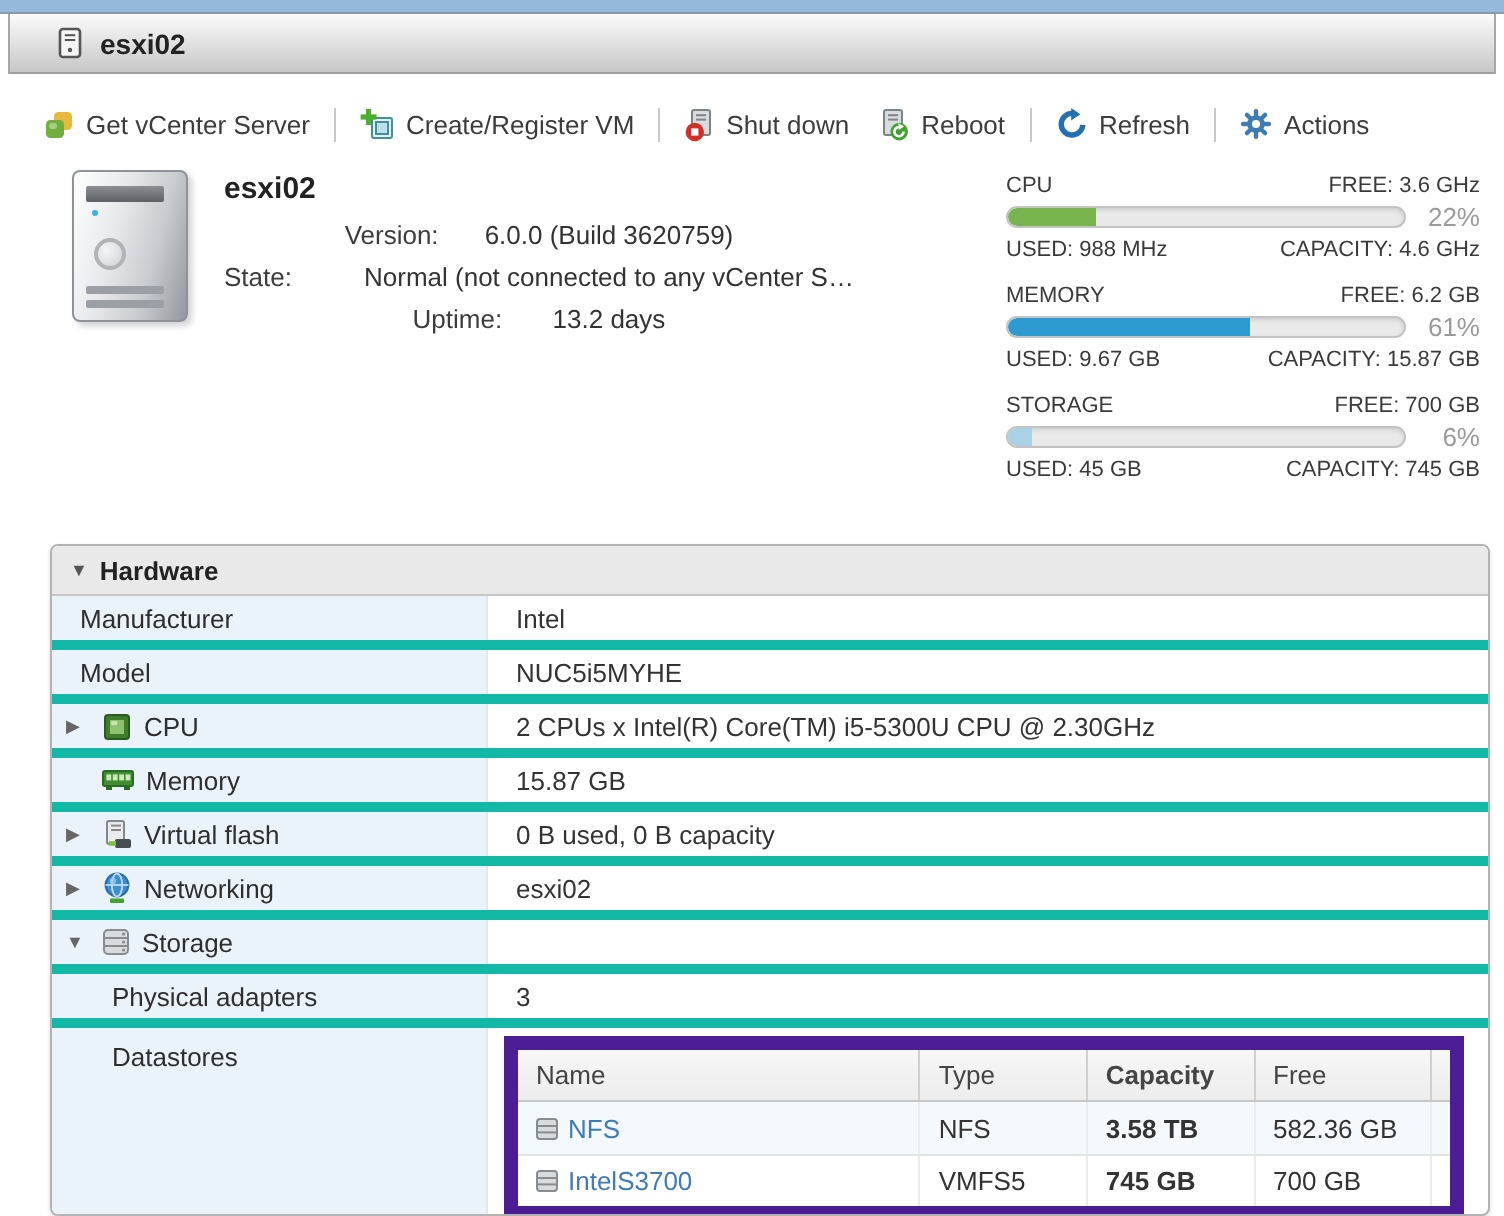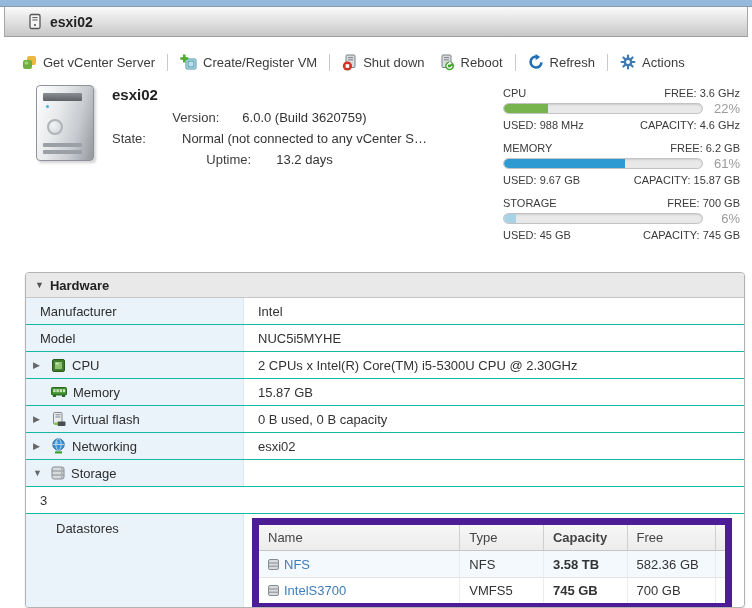--- a/index.html
+++ b/index.html
@@ -58,21 +58,21 @@
 
   
   .panel { margin:21px 7px 0 25px; width:720px; border:1px solid #b3b3b3;
            border-radius:4px; overflow:hidden; background:#fff;
            box-shadow:0 1px 2px rgba(0,0,0,.14); }
   .panel-header { height:25px; background:#e9e9e9; border-bottom:1px solid #c6c6c6;
            display:flex; align-items:center; gap:6px; padding-left:9px;
            font-weight:bold; color:#222; cursor:pointer; }
   .tri { font-size:9px; color:#555; }
   .arrow { font-size:9px; color:#666; width:12px; flex:none; }
-  .hw-row { display:flex; min-height:27px; border-bottom:1px solid #14b8a6; }
+  .hw-row { display:flex; min-height:27px; border-bottom:5px solid #14b8a6; }
   .hw-row:last-child { border-bottom:none; }
   .hw-label { width:218px; flex:none; background:#eaf3fa; border-right:1px solid #dde8f0;
               display:flex; align-items:center; gap:6px; padding-left:14px; color:#2e2e2e; }
   .hw-label.w-arrow { padding-left:7px; }
   .hw-label.indent { padding-left:30px; }
   .hw-value { flex:1; display:flex; align-items:center; padding-left:14px; color:#333; }
   .hw-row.tall { height:93px; }
   .hw-row.tall .hw-label { align-items:flex-start; padding-top:7px; }
   .hw-row.tall .hw-value { align-items:flex-start; padding:4px 0 0 8px; }
   .ico { flex:none; display:inline-flex; }
@@ -377,20 +377,23 @@
           </svg>
       </span>
       <span>Storage</span>
     </div>
     <div class="hw-value">
         <span></span>
       </div>
   </div>
 
   <div class="hw-row">
+    <div class="hw-label indent">
+        <span>Physical adapters</span>
+      </div>
     <div class="hw-value">
         <span>3</span>
       </div>
   </div>
 
   <div class="hw-row tall">
     <div class="hw-label indent">
         <span>Datastores</span>
       </div>
     <div class="hw-value">

